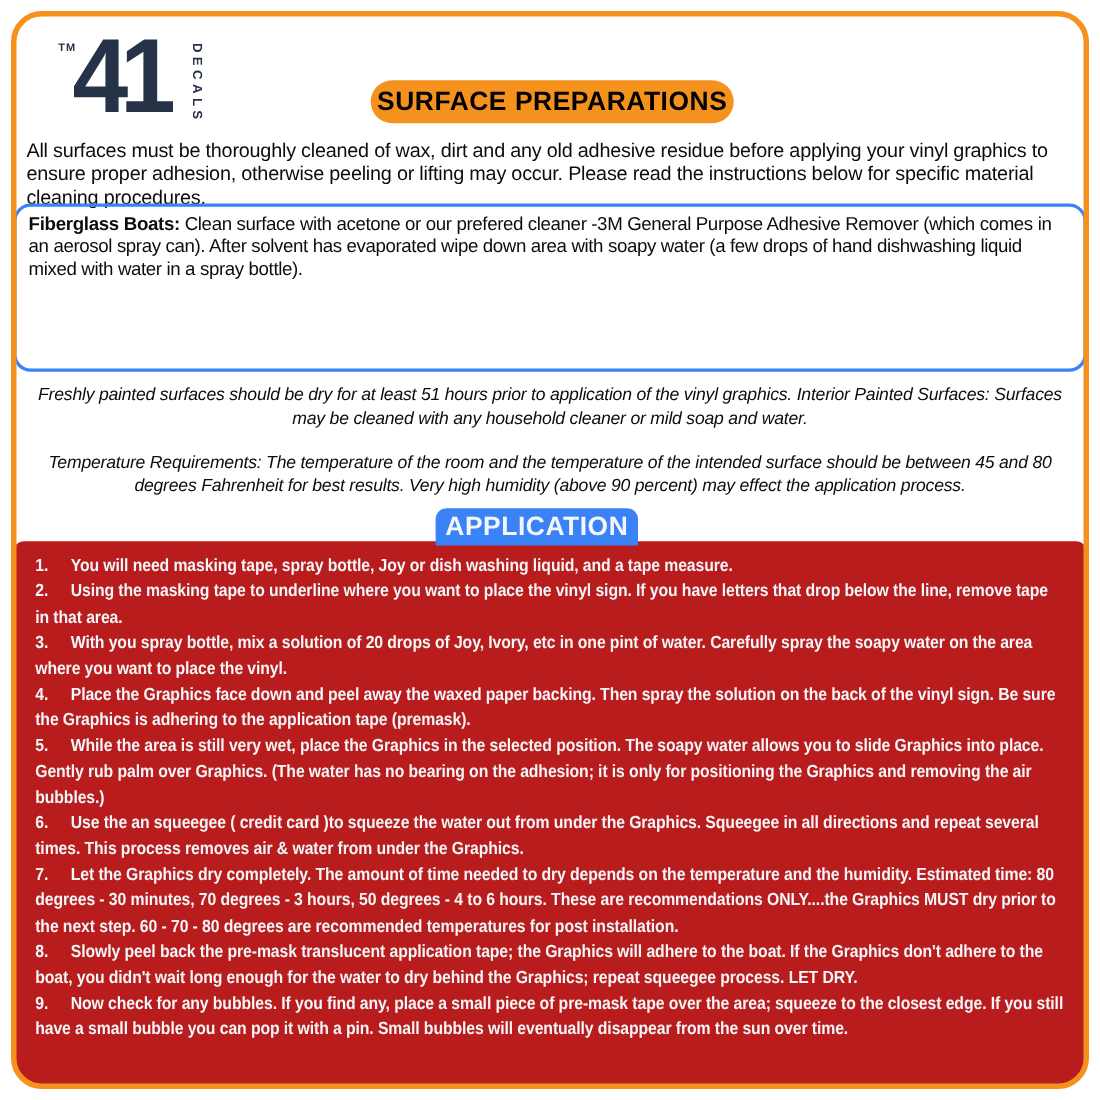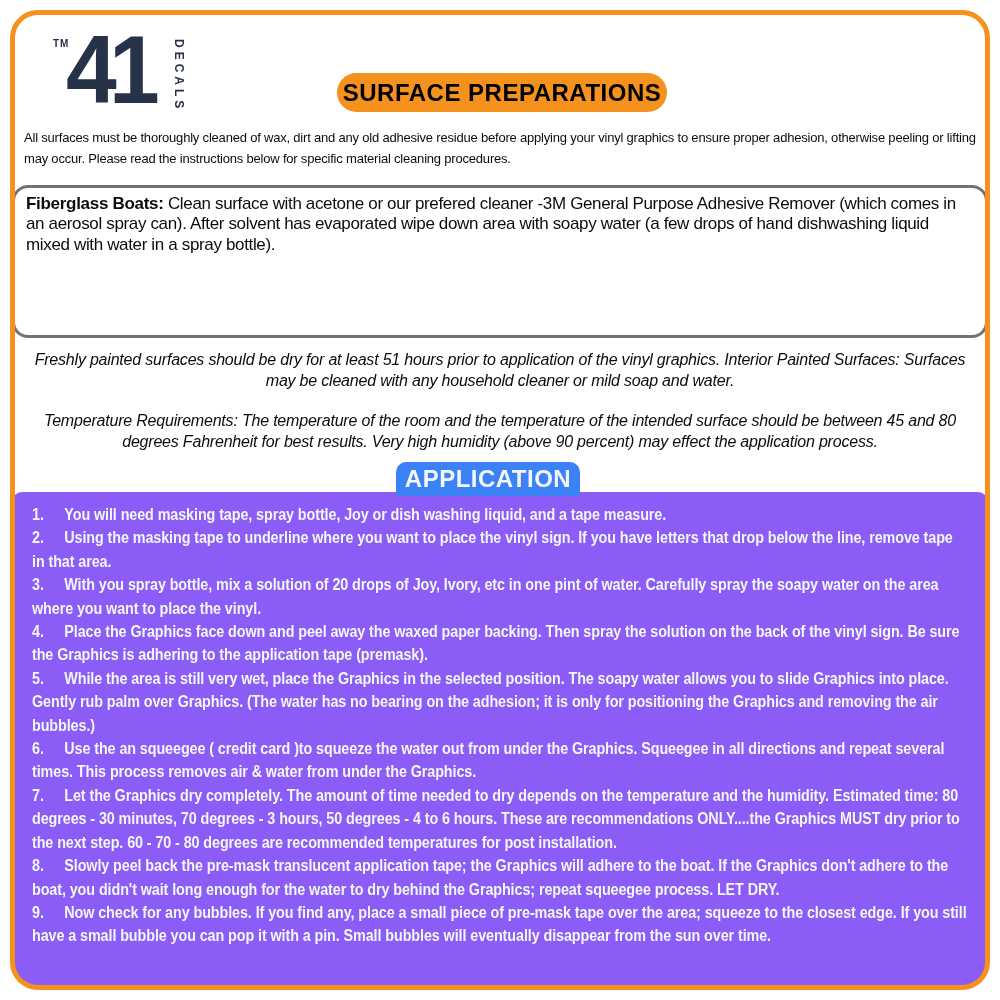--- a/index.html
+++ b/index.html
@@ -26,47 +26,47 @@
   }
   
   .surface-pill{
     position:absolute;left:337px;top:73px;width:330px;height:39px;z-index:2;
     background:#F5921E;border-radius:20px;display:flex;align-items:center;justify-content:center;
   }
   .surface-pill span{color:#000000;font-weight:bold;font-size:24px;letter-spacing:0.5px;}
   
   .intro{
     position:absolute;left:24px;top:127px;width:954px;
-    font-size:13px;line-height:21px;color:#0c0c0c;letter-spacing:-0.2px;
+    font-size:18px;line-height:21px;color:#0c0c0c;letter-spacing:-0.2px;
   }
   
   .prep-box{
     position:absolute;left:12px;top:185px;width:976px;height:153px;box-sizing:border-box;
-    border:3px solid #737373;border-radius:16px;padding:6px 11px 4px 11px;overflow:hidden;
+    border:3px solid #3b82f6;border-radius:16px;padding:6px 11px 4px 11px;overflow:hidden;
   }
   .prep-p{margin:0;font-size:17px;line-height:20.4px;letter-spacing:-0.35px;color:#0c0c0c;}
   .prep-p b{letter-spacing:-0.3px;}
   
   .note{
     position:absolute;left:25px;width:950px;text-align:center;font-style:italic;
     font-size:16px;line-height:21px;color:#0c0c0c;letter-spacing:-0.2px;
   }
   .note-1{top:349px;}
   .note-2{top:410px;}
   .note-2 .bold-part{font-weight:normal;}
   
   .app-tab{
     position:absolute;left:396px;top:462px;width:184px;height:34px;z-index:3;
     background:#3b82f6;border-radius:10px 10px 0 0;
     display:flex;align-items:center;justify-content:center;
   }
   .app-tab span{color:#f4f7f9;font-weight:bold;font-size:24px;letter-spacing:0.5px;}
   .app-box{
     position:absolute;left:12px;top:492px;width:976px;height:496px;box-sizing:border-box;
-    background:#8b5cf6;border-radius:10px 10px 24px 24px;z-index:1;
+    background:#b91c1c;border-radius:10px 10px 24px 24px;z-index:1;
     padding:11px 0 0 20px;overflow:hidden;
   }
   .steps{
     width:1042px;transform:scaleX(0.897);transform-origin:0 0;
   }
   .step{margin:0;font-size:16px;font-weight:bold;color:#f2f6f8;line-height:23.4px;letter-spacing:-0.1px;}
   .step-num{display:inline-block;width:36px;}
 </style>
 </head>
 <body>

